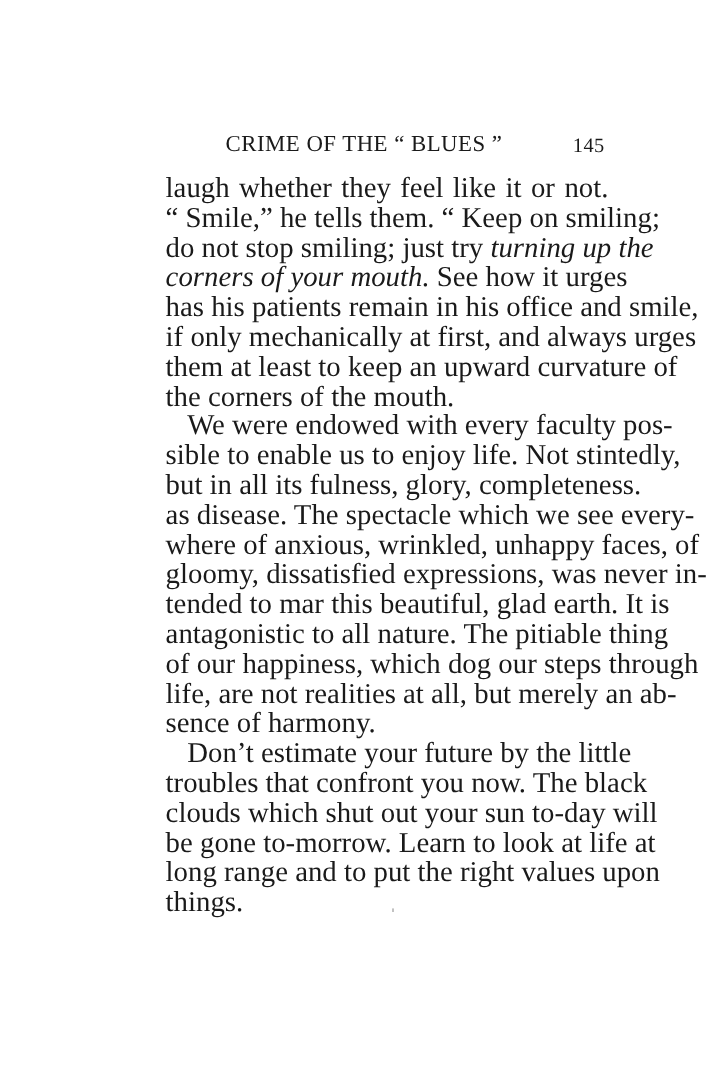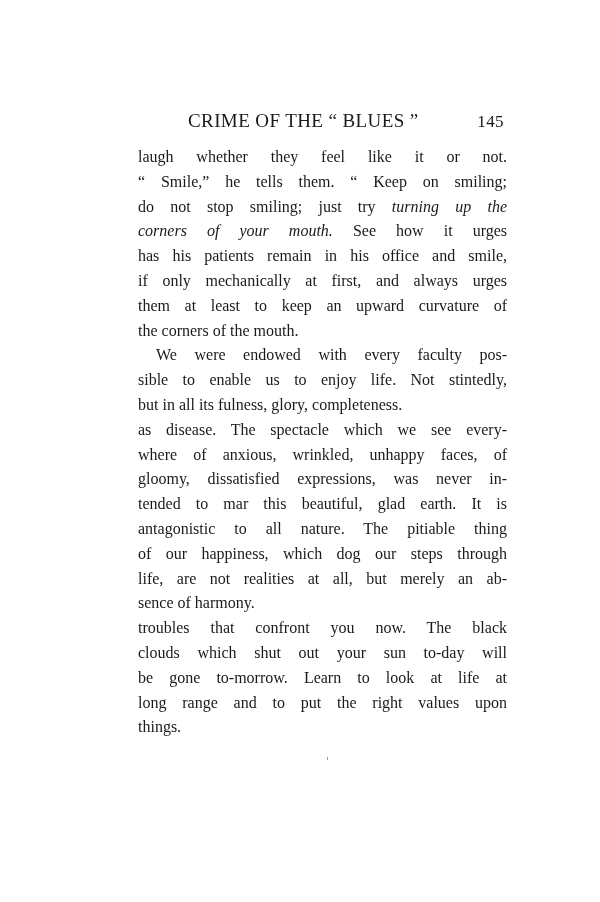--- a/index.html
+++ b/index.html
@@ -43,21 +43,21 @@
       position: absolute;
       right: 2px;
       top: 1px;
       font-size: 17px;
     }
     .body-text {
       position: absolute;
       left: 118px;
       top: 145px;
       width: 369px;
-      font-size: 16px;
+      font-size: 24px;
       line-height: 24.8px;
     }
     .line {
       display: block;
       height: 24.8px;
       white-space: nowrap;
       text-align: justify;
       text-align-last: justify;
       overflow: visible;
     }
@@ -101,20 +101,21 @@
       <div class="line"><span>sible to enable us to enjoy life. Not stintedly,</span></div>
       <div class="line last"><span>but in all its fulness, glory, completeness.</span></div>
       <div class="line"><span>as disease. The spectacle which we see every-</span></div>
       <div class="line"><span>where of anxious, wrinkled, unhappy faces, of</span></div>
       <div class="line"><span>gloomy, dissatisfied expressions, was never in-</span></div>
       <div class="line"><span>tended to mar this beautiful, glad earth. It is</span></div>
       <div class="line"><span>antagonistic to all nature. The pitiable thing</span></div>
       <div class="line"><span>of our happiness, which dog our steps through</span></div>
       <div class="line"><span>life, are not realities at all, but merely an ab-</span></div>
       <div class="line last"><span>sence of harmony.</span></div>
+      <div class="line indent"><span>Don’t estimate your future by the little</span></div>
       <div class="line"><span>troubles that confront you now. The black</span></div>
       <div class="line"><span>clouds which shut out your sun to-day will</span></div>
       <div class="line"><span>be gone to-morrow. Learn to look at life at</span></div>
       <div class="line"><span>long range and to put the right values upon</span></div>
       <div class="line last"><span>things.</span></div>
     </div>
 
   <div class="stray-mark"></div>
 </div>
 

